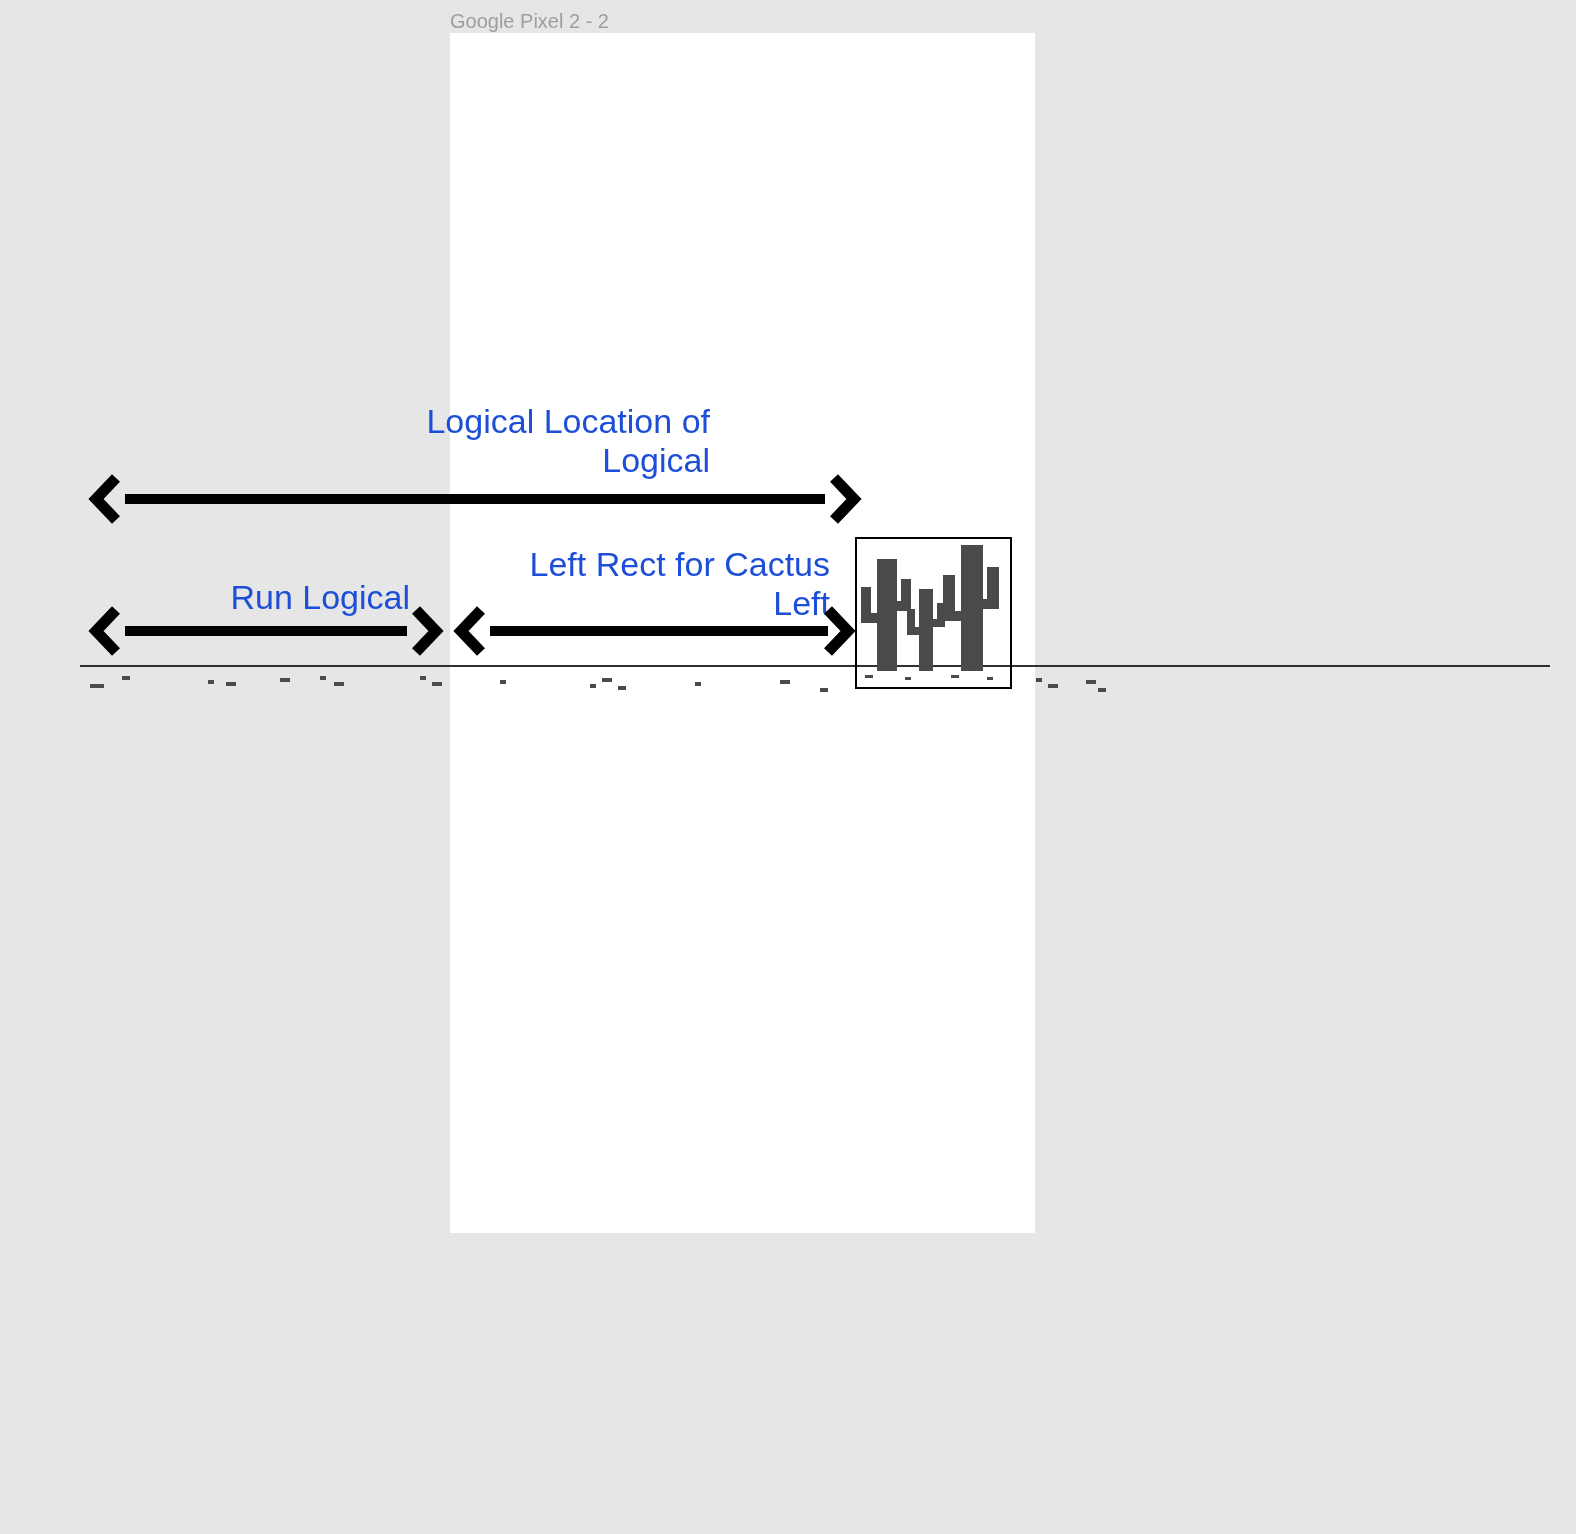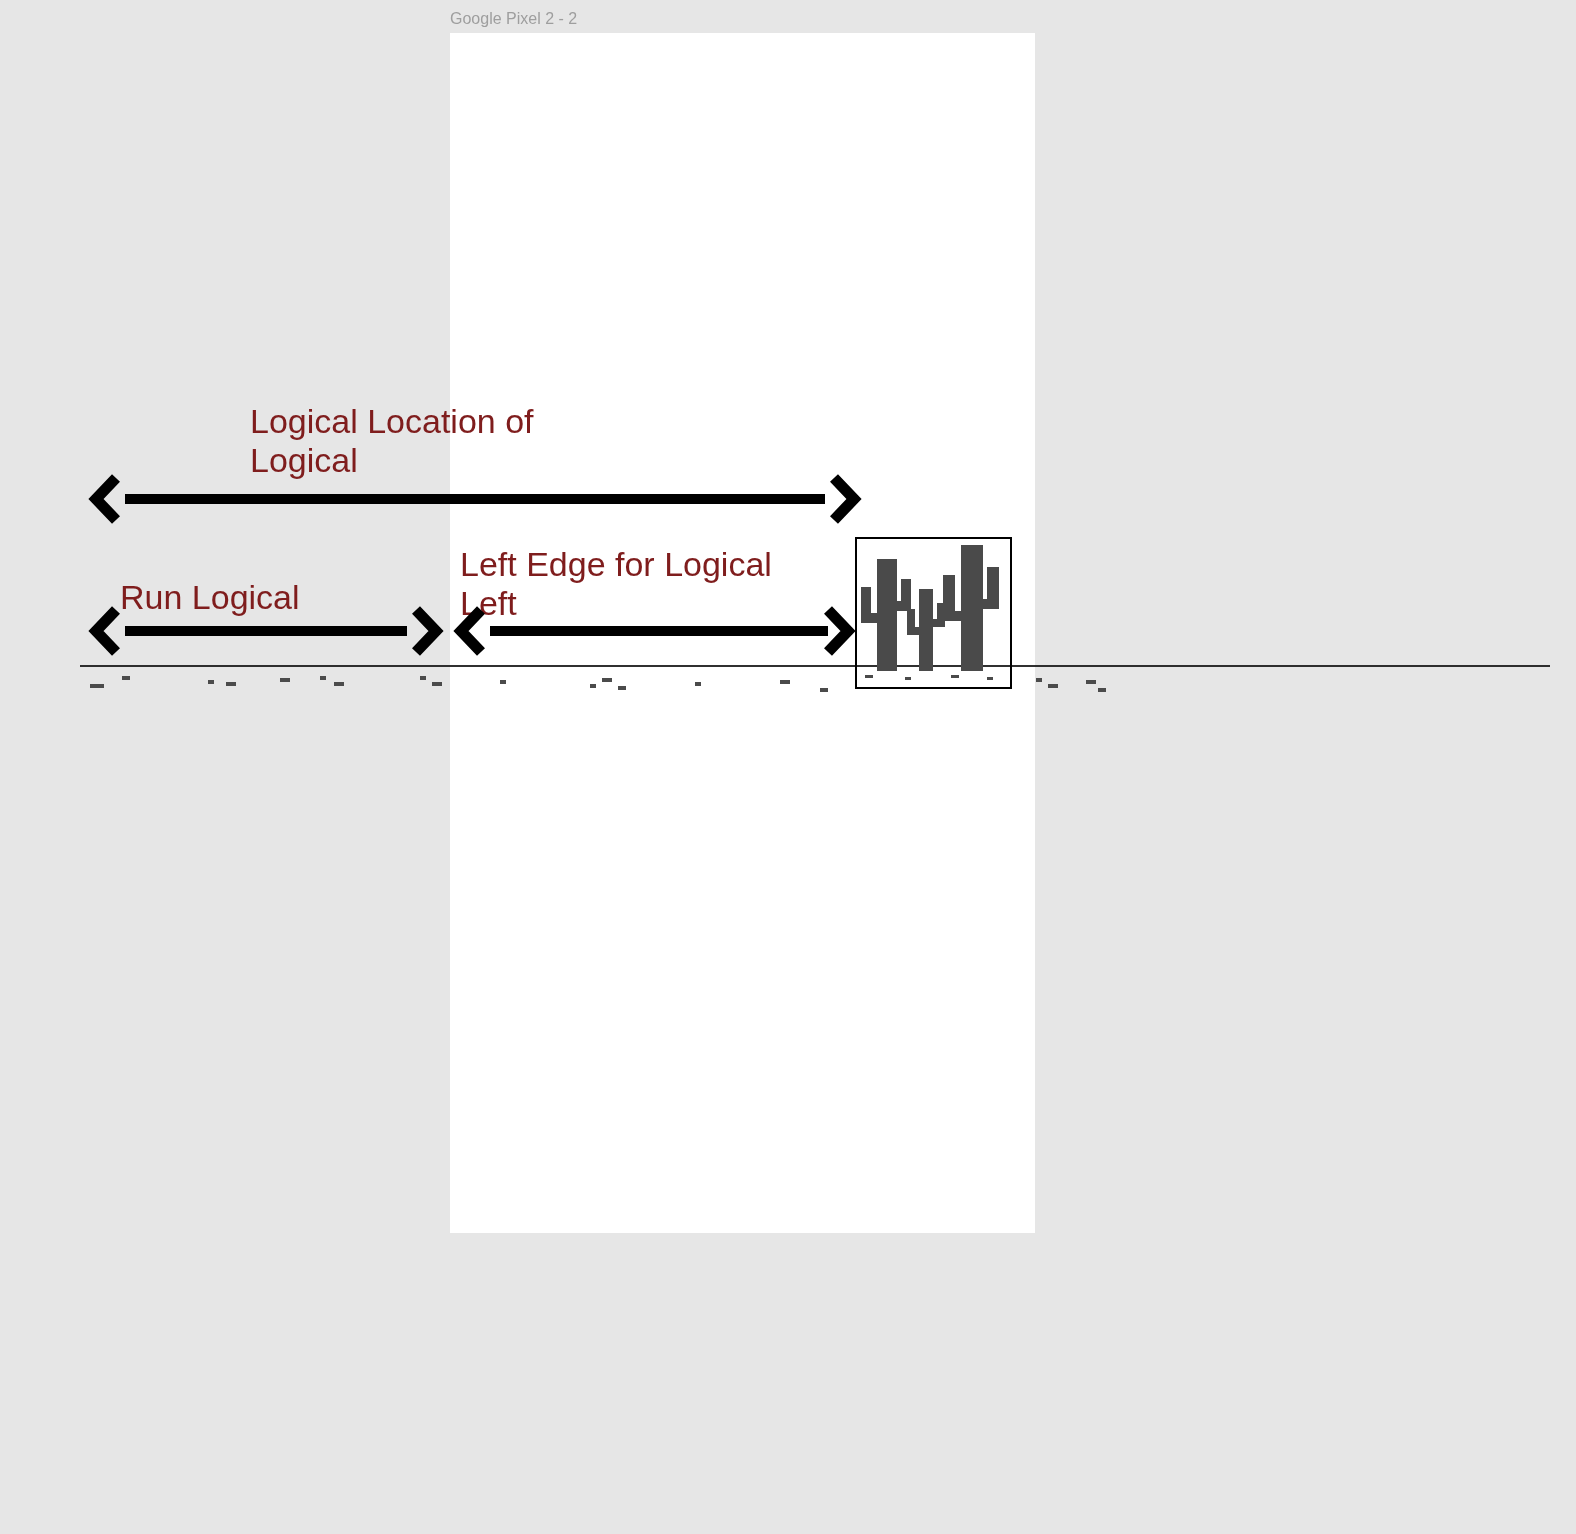--- a/index.html
+++ b/index.html
@@ -8,21 +8,21 @@
     height:1534px;
     background:#e6e6e6;
     font-family:"Helvetica Neue",Arial,sans-serif;
     position:relative;
     overflow:hidden;
   }
   .device-label{
     position:absolute;
     left:450px;
     top:10px;
-    font-size:16px;
+    font-size:20px;
     color:#9e9e9e;
   }
   .device-frame{
     position:absolute;
     left:450px;
     top:33px;
     width:585px;
     height:1200px;
     background:#ffffff;
   }
@@ -45,22 +45,22 @@
     height:30px;
   }
   .ground-bits span{
     position:absolute;
     background:#4b4b4b;
   }
 
   
   .anno{
     position:absolute;
-    color:#7f1d1d;
-    text-align:left;
+    color:#1d4ed8;
+    text-align:right;
     line-height:1.15;
     font-size:34px;
   }
 
   
   .dim{
     position:absolute;
     height:10px;
     background:#000;
   }
@@ -138,21 +138,21 @@
       <path d="M28 4 L8 25 L28 46" stroke="#000" stroke-width="11" fill="none" stroke-linecap="butt"></path>
     </svg>
 </div>
 <div class="chev" style="left:410px;top:606px">
   <svg width="34" height="50" viewBox="0 0 34 50">
       <path d="M6 4 L26 25 L6 46" stroke="#000" stroke-width="11" fill="none" stroke-linecap="butt"></path>
     </svg>
 </div>
 
 <div class="anno" style="left:460px;top:545px;width:370px">
-  <span>Left Edge for Logical</span><br>
+  <span>Left Rect for Cactus</span><br>
   <span>Left</span>
 </div>
 <div class="dim" style="left:490px;top:626px;width:338px"></div>
 <div class="chev" style="left:453px;top:606px">
   <svg width="34" height="50" viewBox="0 0 34 50">
       <path d="M28 4 L8 25 L28 46" stroke="#000" stroke-width="11" fill="none" stroke-linecap="butt"></path>
     </svg>
 </div>
 <div class="chev" style="left:822px;top:606px">
   <svg width="34" height="50" viewBox="0 0 34 50">

